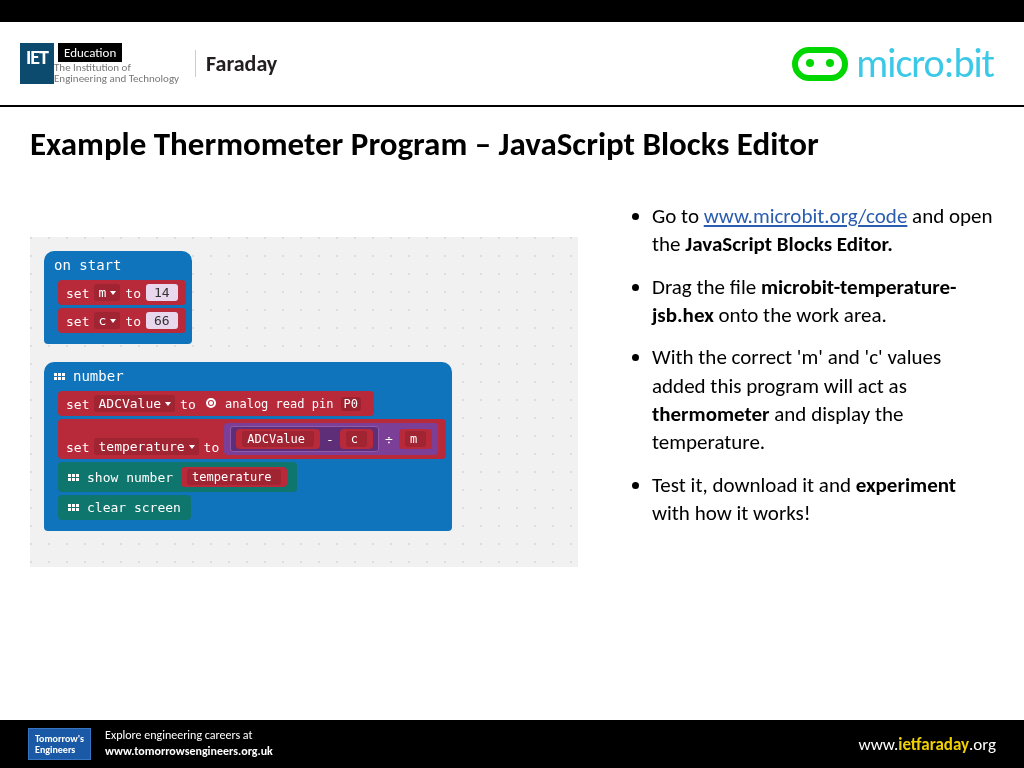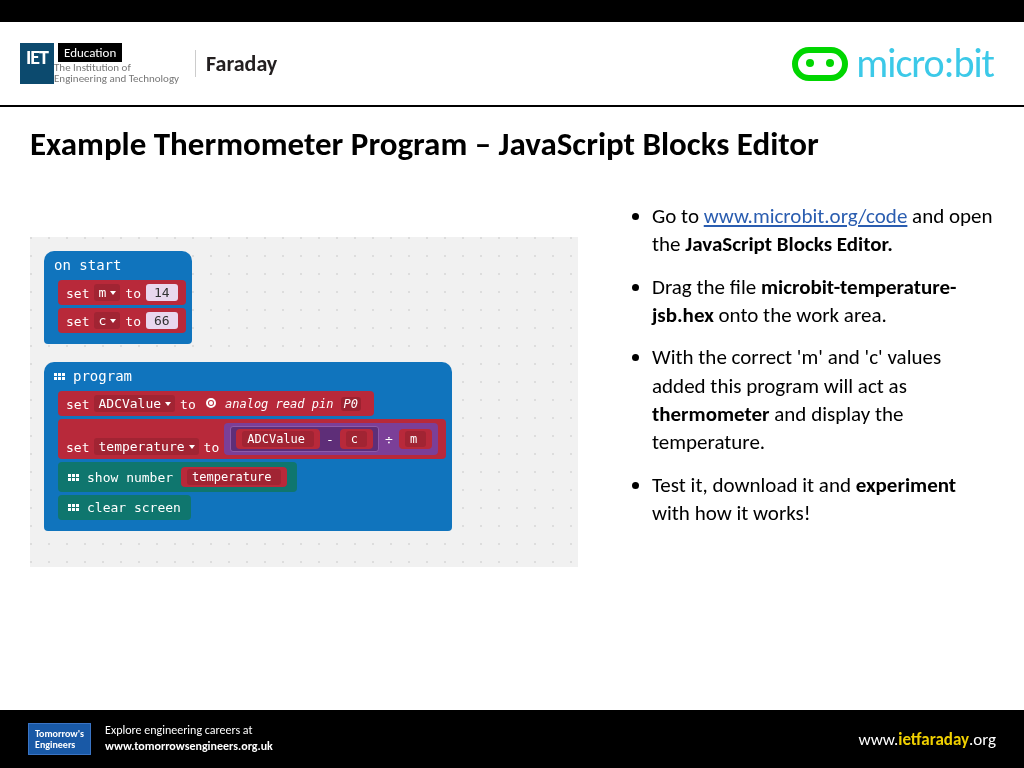--- a/index.html
+++ b/index.html
@@ -72,31 +72,31 @@
   .num-field{background:#e9d7ee;color:#333;border-radius:3px;padding:1px 8px;font-family:monospace;}
   .hat2{margin-top:0;}
   .blue-row{
     background:#0f766e;color:#fff;font-family:monospace;font-size:13px;
     padding:5px 10px;margin:3px 0;border-radius:4px;display:flex;align-items:center;gap:8px;
   }
   .grid-icon{display:inline-grid;grid-template-columns:repeat(3,3px);grid-template-rows:repeat(2,3px);gap:1px;}
   .grid-icon span{background:#fff;}
   .purple-wrap{background:#7b3f98;border-radius:4px;padding:3px 6px;display:inline-flex;align-items:center;gap:6px;}
   .purple-inner{background:#5e2e78;border-radius:3px;padding:2px 5px;display:inline-flex;align-items:center;gap:6px;border:1px solid #8e5ba8;}
-  .pin-pill{background:#b8293a;color:#fff;border-radius:3px;padding:1px 5px;font-size:12px;font-style:italic;}
+  .pin-pill{background:#b8293a;color:#fff;border-radius:3px;padding:1px 5px;font-size:12px;}
   .pin-sock{background:#9c2230;border-radius:3px;padding:0 3px;}
   .op{color:#fff;}
   .red-pill{background:#b8293a;border-radius:4px;padding:2px 6px;display:inline-flex;align-items:center;gap:4px;}
   .red-pill-inner{background:#a12433;border-radius:3px;padding:1px 5px;display:inline-flex;align-items:center;gap:4px;font-size:12px;}
   .w-auto{width:max-content;}
   .bullets{font-size:21px;color:#000;line-height:1.35;list-style:disc;padding-left:22px;}
   .bullets li{margin-bottom:14px;}
   .bullets a{color:#2a5db0;}
   .footer{
-    position:absolute;bottom:0;left:0;right:0;height:58px;background:#000;
+    position:absolute;bottom:0;left:0;right:0;height:48px;background:#000;
     display:flex;align-items:center;justify-content:space-between;padding:0 28px;color:#fff;
   }
   .footer-left{display:flex;align-items:center;gap:14px;}
   .te-badge{background:#1959a6;color:#fff;font-size:10px;font-weight:bold;padding:4px 6px;line-height:1.1;border:1px solid #3a74c4;}
   .te-badge span{display:block;}
   .footer-text{font-size:12px;line-height:1.3;}
   .footer-right{font-size:17px;color:#fff;}
   .footer-right .y{color:#f0d000;font-weight:bold;}
   .radio{display:inline-block;width:10px;height:10px;border:2px solid #fff;border-radius:50%;margin-right:2px;position:relative;}
   .radio::after{content:"";position:absolute;inset:1px;border-radius:50%;background:#fff;}
@@ -161,21 +161,21 @@
       <div class="hat hat2 w-auto">
         <div class="hat-label" style="display:flex;align-items:center;gap:8px;">
           <span class="grid-icon">
               <span></span>
               <span></span>
               <span></span>
               <span></span>
               <span></span>
               <span></span>
             </span>
-          <span>program</span>
+          <span>number</span>
         </div>
         <div class="hat-body">
           <div class="red-row w-auto">
             <span>set</span>
             <span class="var-pill">
                 <span>ADCValue</span>
                 <span class="dd"></span>
               </span>
             <span>to</span>
             <span class="pin-pill">

